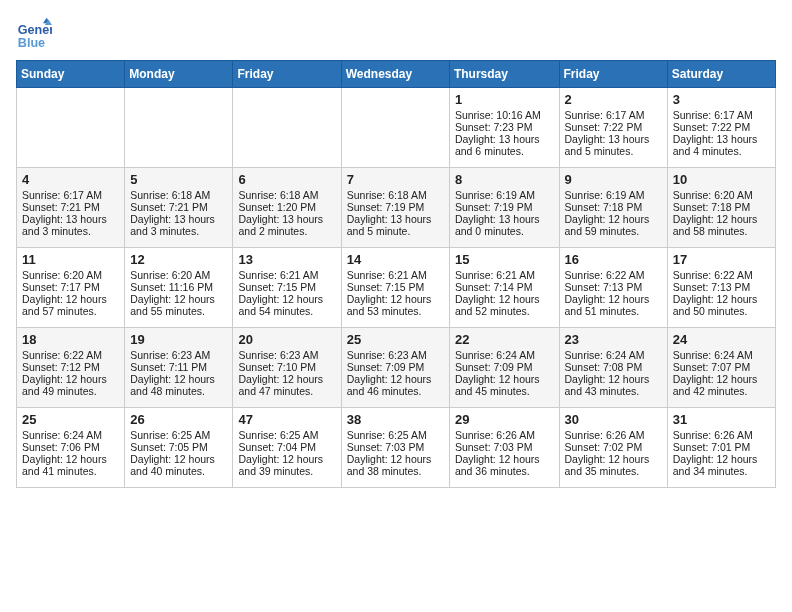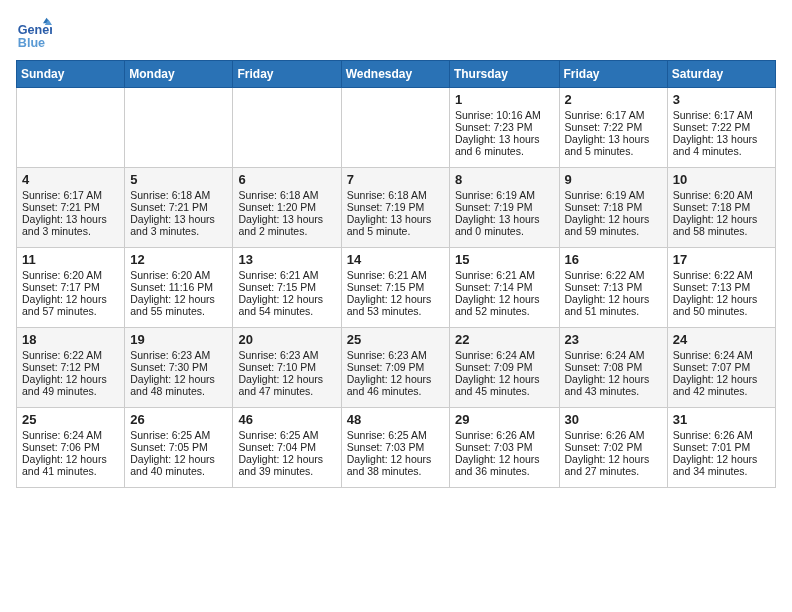--- a/index.html
+++ b/index.html
@@ -246,21 +246,21 @@
         <td>
           <span class="day-num">18</span>
           <div>Sunrise: 6:22 AM</div>
           <div>Sunset: 7:12 PM</div>
           <div>Daylight: 12 hours</div>
           <div>and 49 minutes.</div>
         </td>
         <td>
           <span class="day-num">19</span>
           <div>Sunrise: 6:23 AM</div>
-          <div>Sunset: 7:30 PM</div>
+          <div>Sunset: 7:11 PM</div>
           <div>Daylight: 12 hours</div>
           <div>and 48 minutes.</div>
         </td>
         <td>
           <span class="day-num">20</span>
           <div>Sunrise: 6:23 AM</div>
           <div>Sunset: 7:10 PM</div>
           <div>Daylight: 12 hours</div>
           <div>and 47 minutes.</div>
         </td>
@@ -302,46 +302,46 @@
           <div>and 41 minutes.</div>
         </td>
         <td>
           <span class="day-num">26</span>
           <div>Sunrise: 6:25 AM</div>
           <div>Sunset: 7:05 PM</div>
           <div>Daylight: 12 hours</div>
           <div>and 40 minutes.</div>
         </td>
         <td>
-          <span class="day-num">46</span>
+          <span class="day-num">47</span>
           <div>Sunrise: 6:25 AM</div>
           <div>Sunset: 7:04 PM</div>
           <div>Daylight: 12 hours</div>
           <div>and 39 minutes.</div>
         </td>
         <td>
-          <span class="day-num">48</span>
+          <span class="day-num">38</span>
           <div>Sunrise: 6:25 AM</div>
           <div>Sunset: 7:03 PM</div>
           <div>Daylight: 12 hours</div>
           <div>and 38 minutes.</div>
         </td>
         <td>
           <span class="day-num">29</span>
           <div>Sunrise: 6:26 AM</div>
           <div>Sunset: 7:03 PM</div>
           <div>Daylight: 12 hours</div>
           <div>and 36 minutes.</div>
         </td>
         <td>
           <span class="day-num">30</span>
           <div>Sunrise: 6:26 AM</div>
           <div>Sunset: 7:02 PM</div>
           <div>Daylight: 12 hours</div>
-          <div>and 27 minutes.</div>
+          <div>and 35 minutes.</div>
         </td>
         <td>
           <span class="day-num">31</span>
           <div>Sunrise: 6:26 AM</div>
           <div>Sunset: 7:01 PM</div>
           <div>Daylight: 12 hours</div>
           <div>and 34 minutes.</div>
         </td>
       </tr>
     </tbody>

